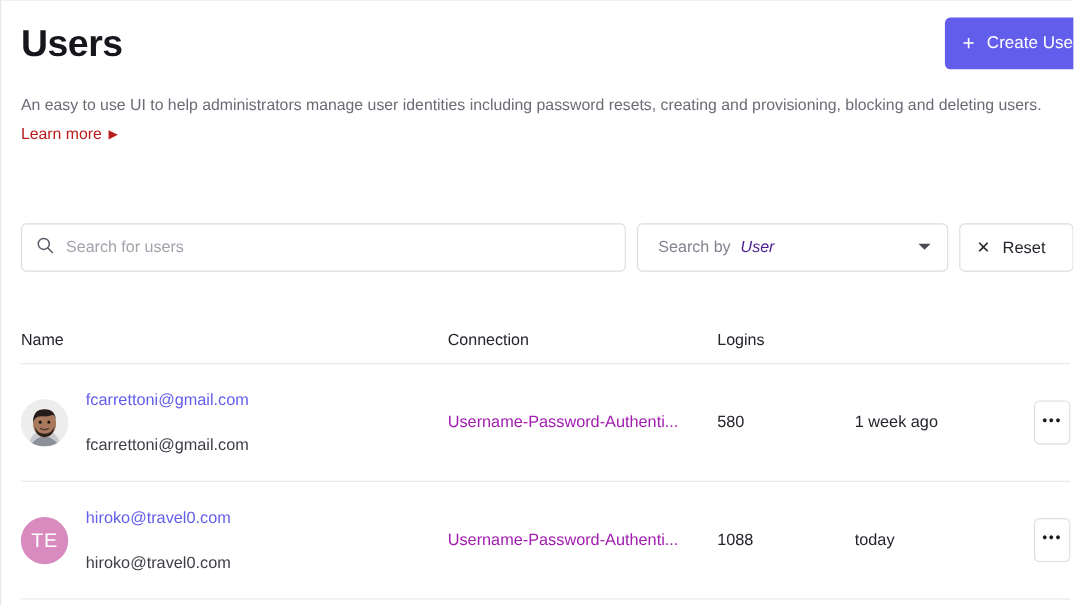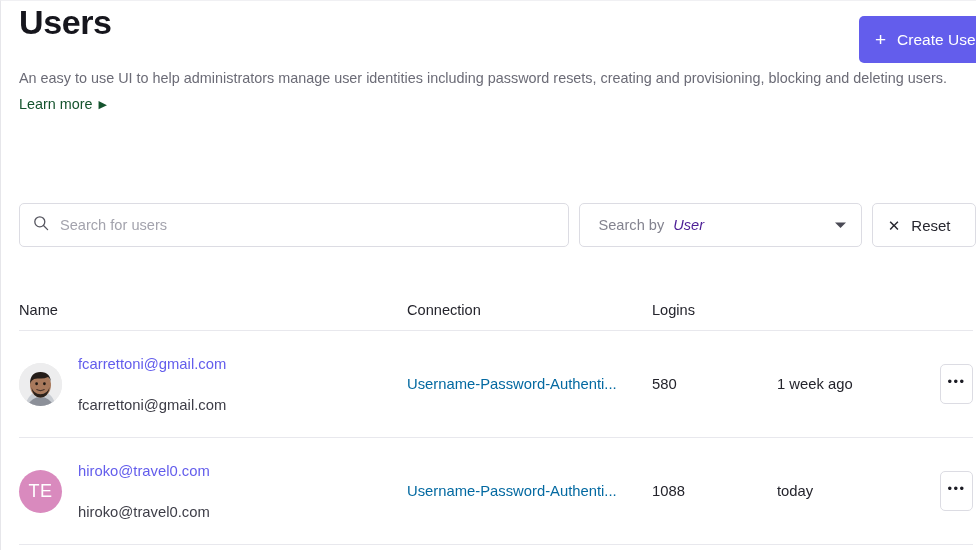--- a/index.html
+++ b/index.html
@@ -14,21 +14,21 @@
     width: 976px; height: 550px;
     background: #ffffff;
     border-left: 1px solid #e6e6ea;
     border-top: 1px solid #f0f0f3;
     overflow: hidden;
   }
 
   
   .page-header {
     position: relative;
-    padding: 0 18px 0 18px;
+    padding: 18px 18px 0 18px;
   }
   .page-title {
     font-size: 34px;
     font-weight: 700;
     color: #16161d;
     letter-spacing: -0.4px;
     line-height: 42px;
   }
   .create-user-btn {
     position: absolute;
@@ -58,21 +58,21 @@
   .page-desc {
     margin-top: 25px;
     font-size: 14.4px;
     color: #6b6b76;
     line-height: 20px;
     white-space: nowrap;
   }
   .learn-more {
     margin-top: 6px;
     font-size: 14.4px;
-    color: #14532d;
+    color: #b91c1c;
     line-height: 20px;
     display: inline-flex;
     align-items: center;
     gap: 6px;
     cursor: pointer;
   }
   .learn-more .tri {
     font-size: 11px;
     line-height: 1;
     position: relative;
@@ -222,21 +222,21 @@
     font-size: 14.8px;
     color: #635dec;
     cursor: pointer;
     line-height: 18px;
   }
   .name-secondary {
     font-size: 14.8px;
     color: #3d3d47;
     line-height: 18px;
   }
-  .conn-cell { color: #0369a1; }
+  .conn-cell { color: #a21caf; }
   .dots-btn {
     width: 33px; height: 40px;
     border: 1px solid #dcdce3;
     border-radius: 5px;
     background: #fff;
     display: flex;
     align-items: center;
     justify-content: center;
     cursor: pointer;
     letter-spacing: 1.5px;

